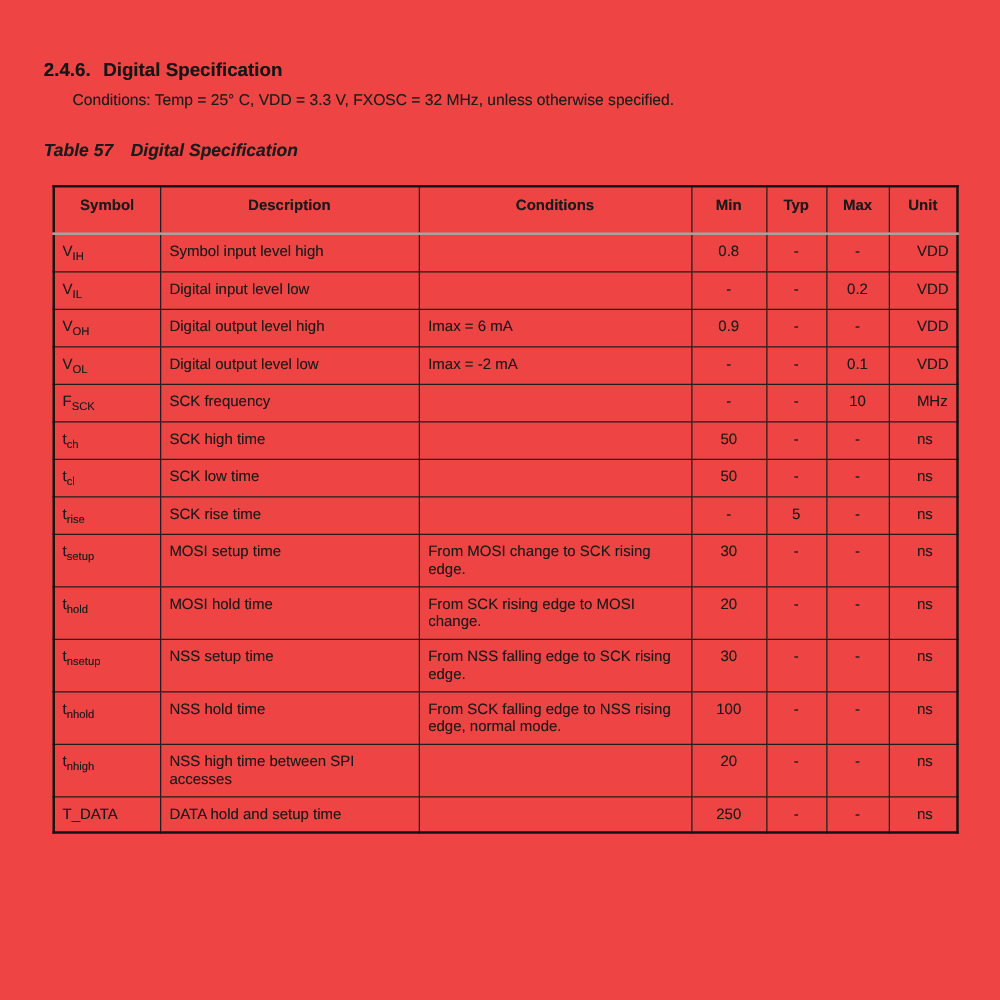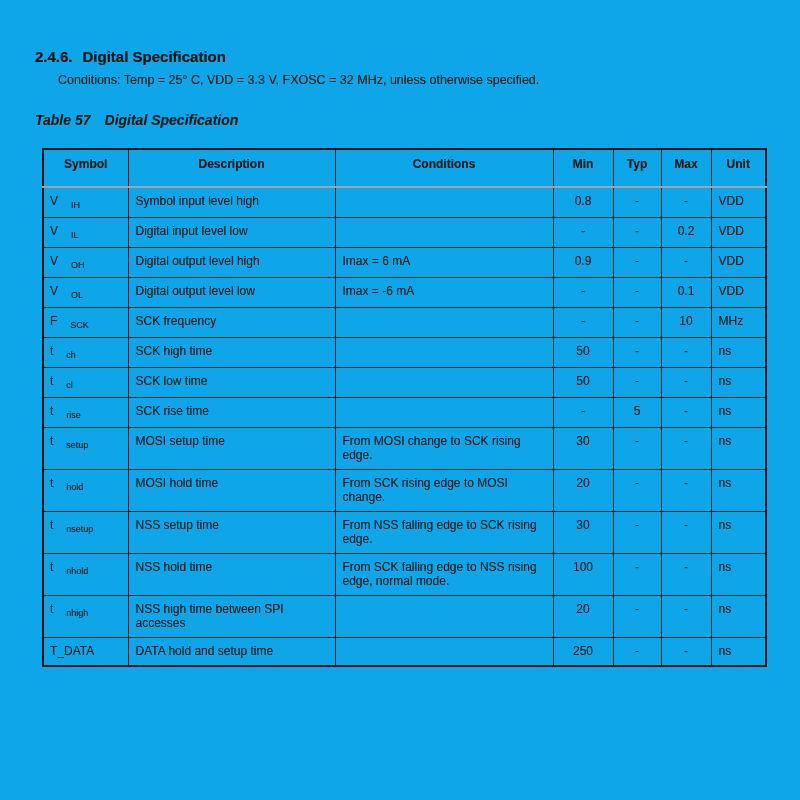--- a/index.html
+++ b/index.html
@@ -4,21 +4,21 @@
 <style>
   html, body {
     margin: 0;
     padding: 0;
     background: #ffffff;
   }
   .page {
     position: relative;
     width: 800px;
     height: 800px;
-    background: #0ea5e9;
+    background: #ef4444;
     font-family: "Liberation Sans", sans-serif;
     color: #1a1a1a;
     overflow: hidden;
   }
   .heading {
     position: absolute;
     left: 35px;
     top: 48px;
     font-size: 15px;
     font-weight: 700;
@@ -76,29 +76,28 @@
     line-height: 14px;
     text-shadow: 0 0 0.35px rgba(25,25,25,0.4);
   }
   tr.row-short td { height: 22px; }   
   tr.row-tall  td { height: 34px; }   
   tr.row-last  td { height: 20px; }   
   td.c-symbol { padding-left: 6px; }
   td.c-symbol sub {
     font-size: 9px;
     line-height: 0;
-    margin-left: 13px;
   }
   td.c-desc, td.c-cond {
     padding-left: 7px;
     padding-right: 5px;
     white-space: pre-line;
   }
   td.c-min, td.c-typ, td.c-max { text-align: center; }
-  td.c-unit { padding-left: 7px; margin-top: 25px; }
+  td.c-unit { padding-left: 22px; margin-top: 25px; }
 </style>
 </head>
 <body>
 
 <div class="page">
 
   <div class="heading">
     <span>2.4.6.</span><span class="hgap"></span><span>Digital Specification</span>
   </div>
 
@@ -153,21 +152,21 @@
           <td class="c-desc">Digital output level high</td>
           <td class="c-cond">Imax = 6 mA</td>
           <td class="c-min">0.9</td>
           <td class="c-typ">-</td>
           <td class="c-max">-</td>
           <td class="c-unit">VDD</td>
         </tr>
         <tr class="row-short">
           <td class="c-symbol"><span>V</span><sub>OL</sub></td>
           <td class="c-desc">Digital output level low</td>
-          <td class="c-cond">Imax = -6 mA</td>
+          <td class="c-cond">Imax = -2 mA</td>
           <td class="c-min">-</td>
           <td class="c-typ">-</td>
           <td class="c-max">0.1</td>
           <td class="c-unit">VDD</td>
         </tr>
         <tr class="row-short">
           <td class="c-symbol"><span>F</span><sub>SCK</sub></td>
           <td class="c-desc">SCK frequency</td>
           <td class="c-cond"></td>
           <td class="c-min">-</td>

